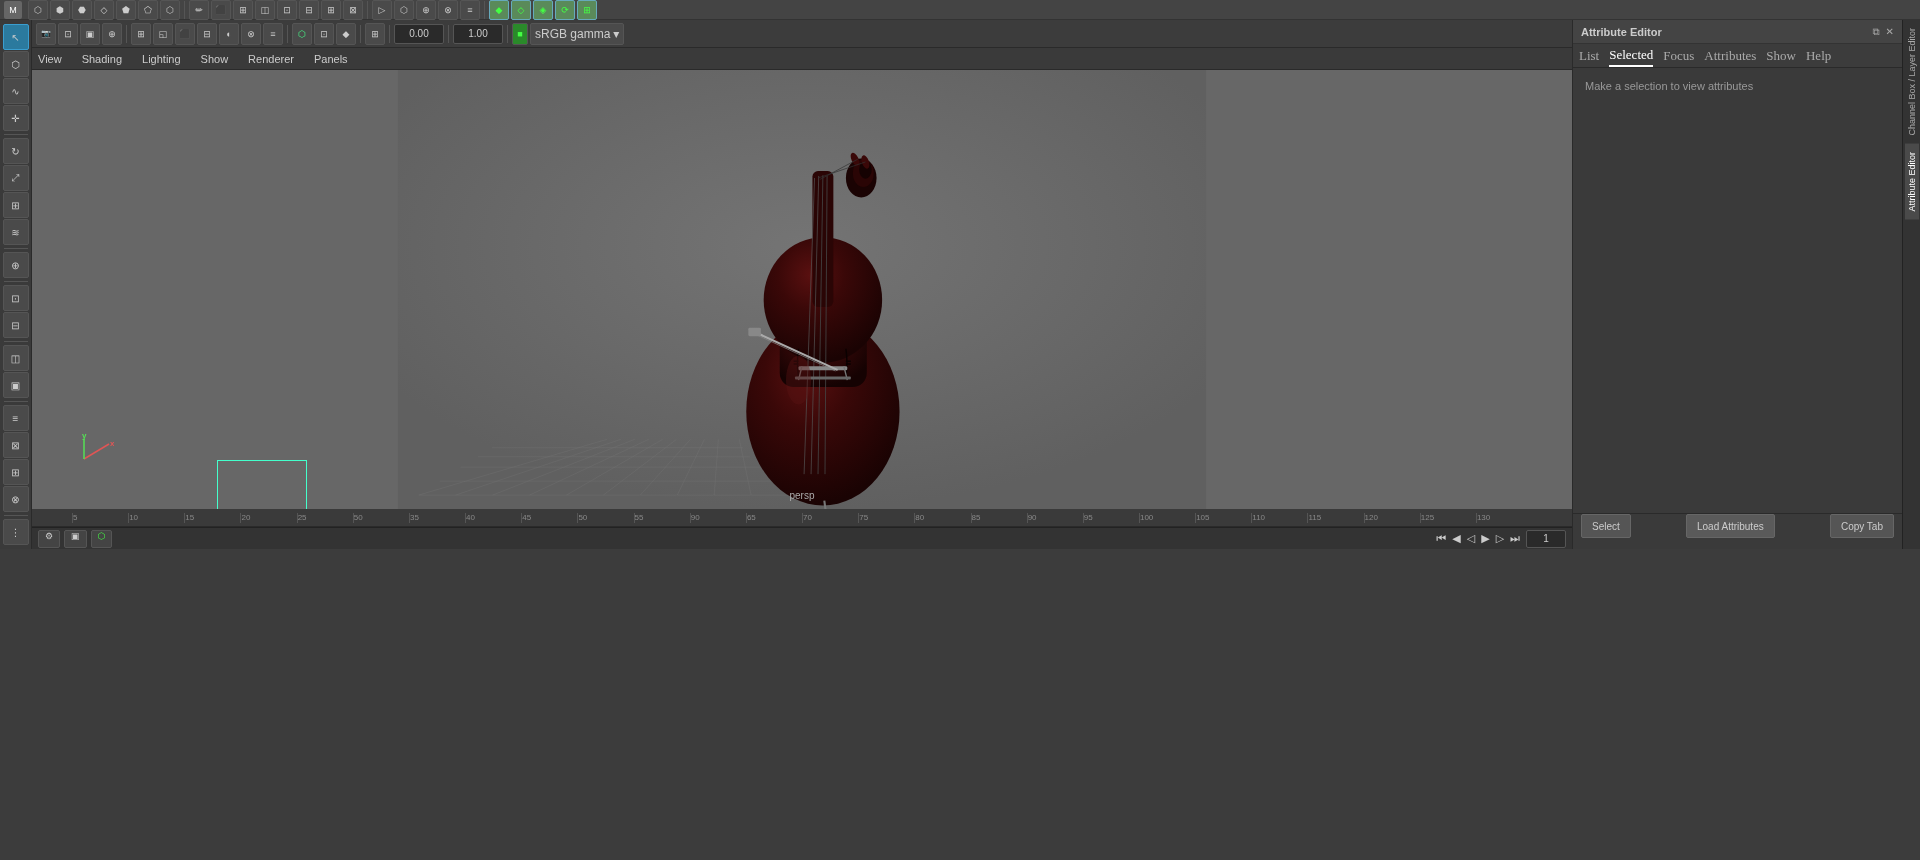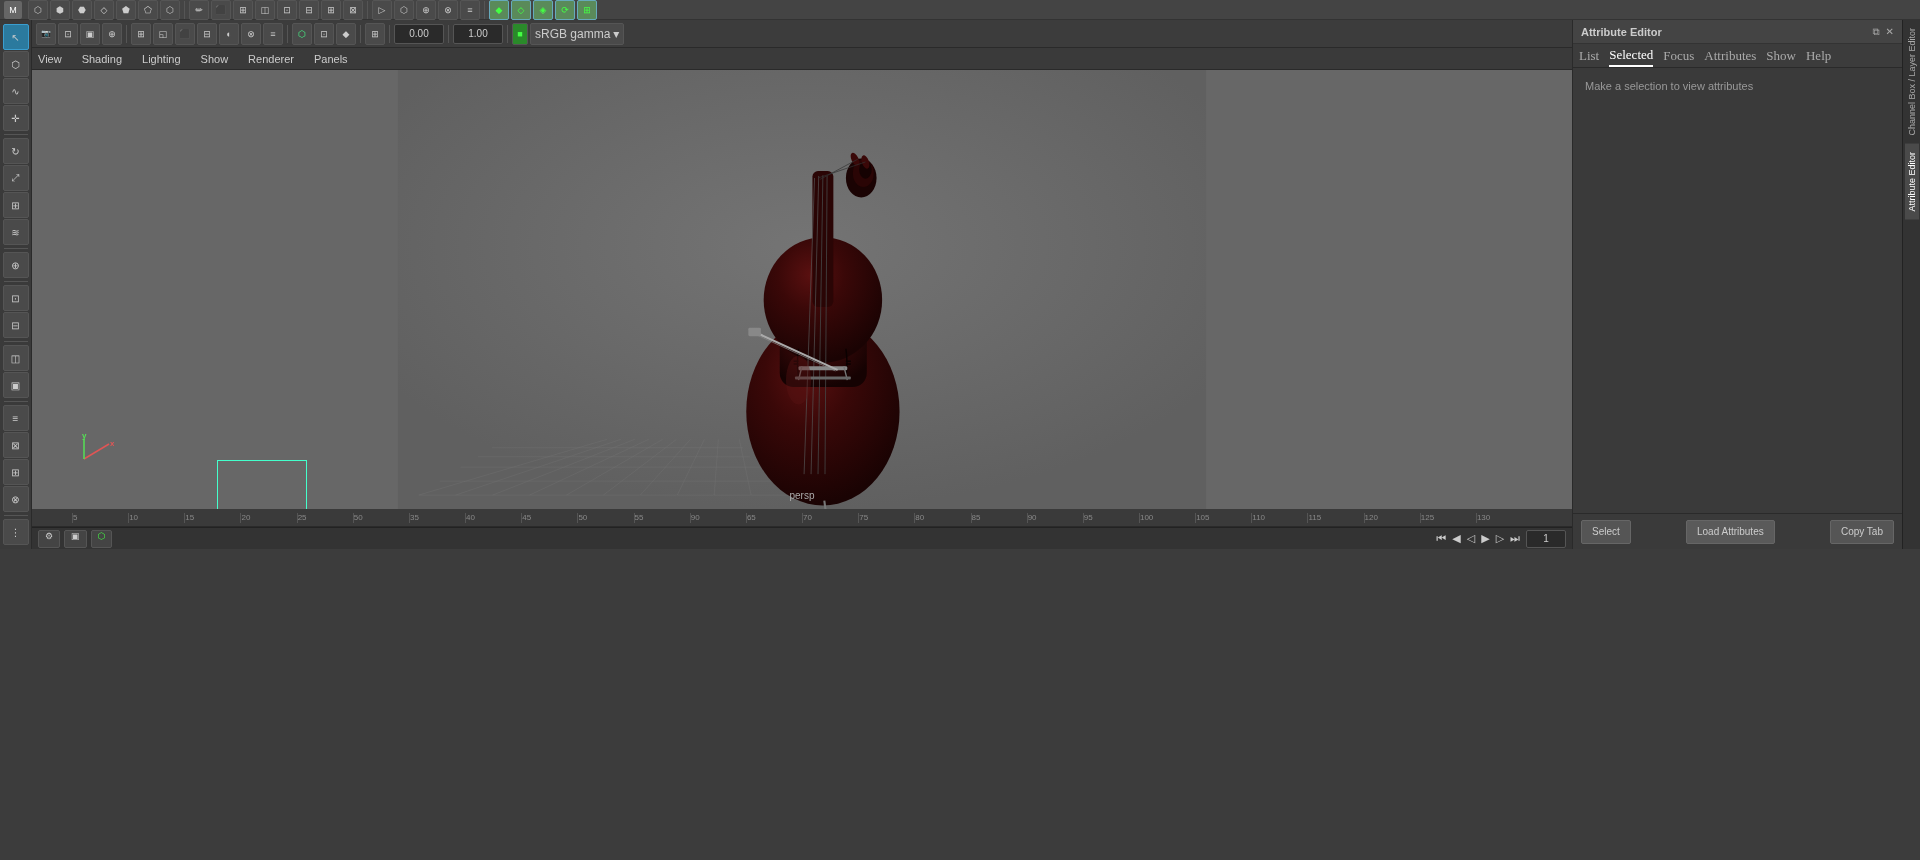--- a/index.html
+++ b/index.html
@@ -300,21 +300,21 @@
       position: relative;
       flex-shrink: 0;
     }
 
     
     .right-panel-bottom {
       height: 36px;
       background: #3a3a3a;
       border-top: 1px solid #2a2a2a;
       display: flex;
-      align-items: center;
+      align-items: flex-start;
       padding: 0 8px;
       gap: 6px;
       justify-content: space-between;
     }
     .panel-bottom-btn {
       height: 24px;
       padding: 0 10px;
       background: #555;
       border: 1px solid #666;
       border-radius: 2px;

